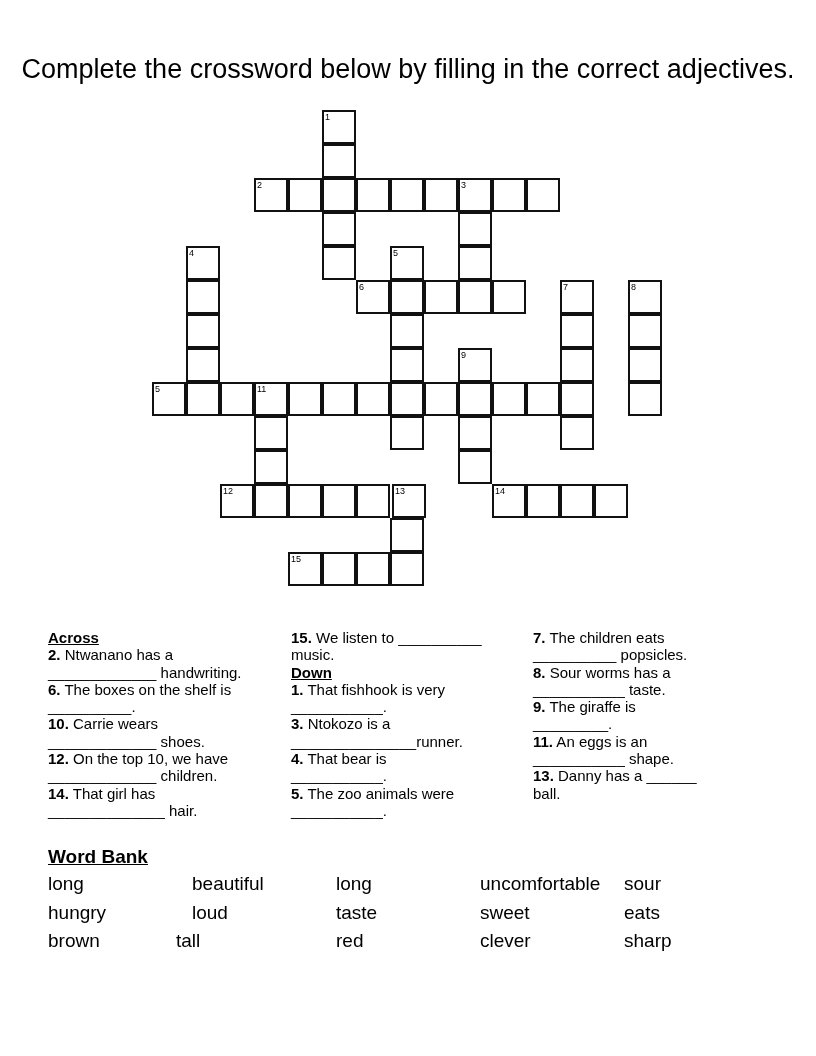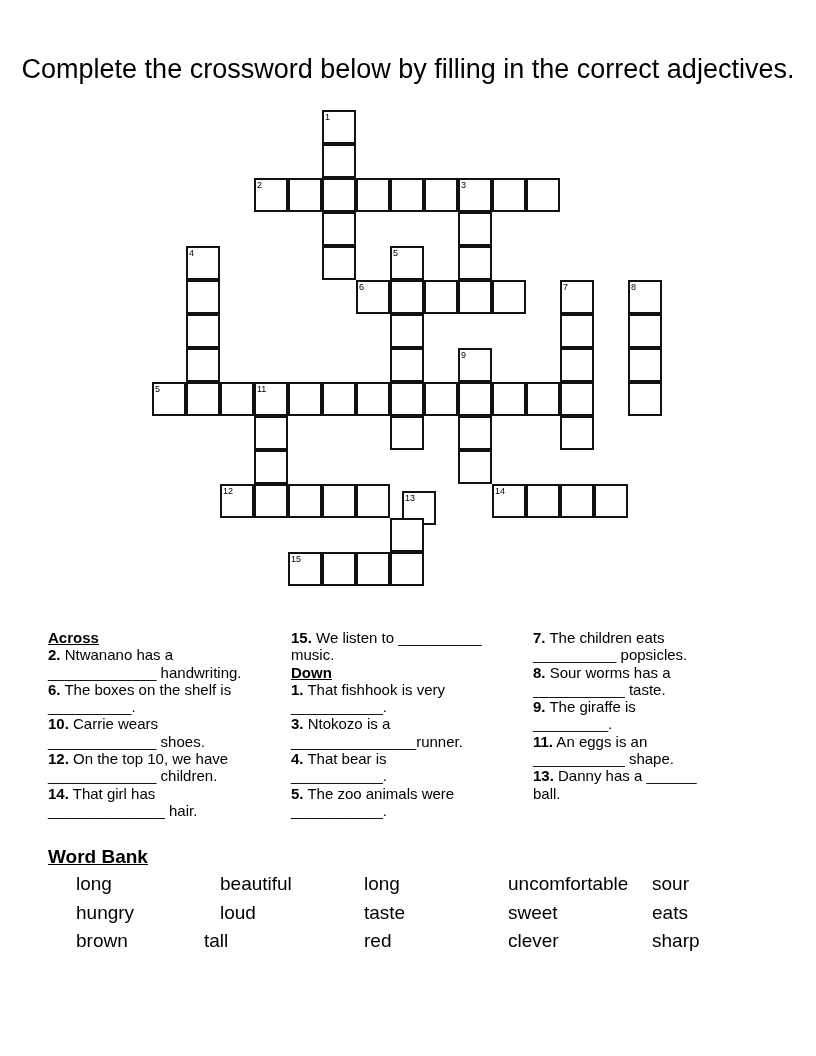--- a/index.html
+++ b/index.html
@@ -16,21 +16,21 @@
     .clue-col.c1 { left: 48px; width: 232px; }
     .clue-col.c2 { left: 291px; width: 232px; }
     .clue-col.c3 { left: 533px; width: 200px; }
     .heading { font-weight: bold; text-decoration: underline; display: block; }
     .clue { display: block; }
     .clue b { font-weight: bold; }
     .wb-title { position: absolute; left: 48px; top: 846px; font-size: 19px; font-weight: bold;
                 text-decoration: underline; }
     .wb { position: absolute; left: 48px; top: 873px; width: 720px; font-size: 19px; }
     .wb-row { height: 28.6px; position: relative; }
-    .wb-word { position: absolute; top: 0; margin-left: 28px; }
+    .wb-word { position: absolute; top: 0; }
   </style>
 </head>
 <body>
 
 <div class="title">Complete the crossword below by filling in the correct adjectives.</div>
 
 <div class="grid" id="grid">
     <div class="cell" style="left: 322px; top: 110px;">
       <span class="num">1</span>
     </div>
@@ -107,21 +107,21 @@
     <div class="cell" style="left: 526px; top: 382px;"></div>
     <div class="cell" style="left: 254px; top: 416px;"></div>
     <div class="cell" style="left: 254px; top: 450px;"></div>
     <div class="cell" style="left: 254px; top: 484px;"></div>
     <div class="cell" style="left: 220px; top: 484px;">
       <span class="num">12</span>
     </div>
     <div class="cell" style="left: 288px; top: 484px;"></div>
     <div class="cell" style="left: 322px; top: 484px;"></div>
     <div class="cell" style="left: 356px; top: 484px;"></div>
-    <div class="cell" style="left: 402px; top: 484px; margin-top: 7px;">
+    <div class="cell" style="left: 392px; top: 484px;">
       <span class="num">13</span>
     </div>
     <div class="cell" style="left: 390px; top: 518px;"></div>
     <div class="cell" style="left: 390px; top: 552px;"></div>
     <div class="cell" style="left: 492px; top: 484px; text-align: center;">
       <span class="num">14</span>
     </div>
     <div class="cell" style="left: 526px; top: 484px;"></div>
     <div class="cell" style="left: 560px; top: 484px;"></div>
     <div class="cell" style="left: 594px; top: 484px;"></div>

